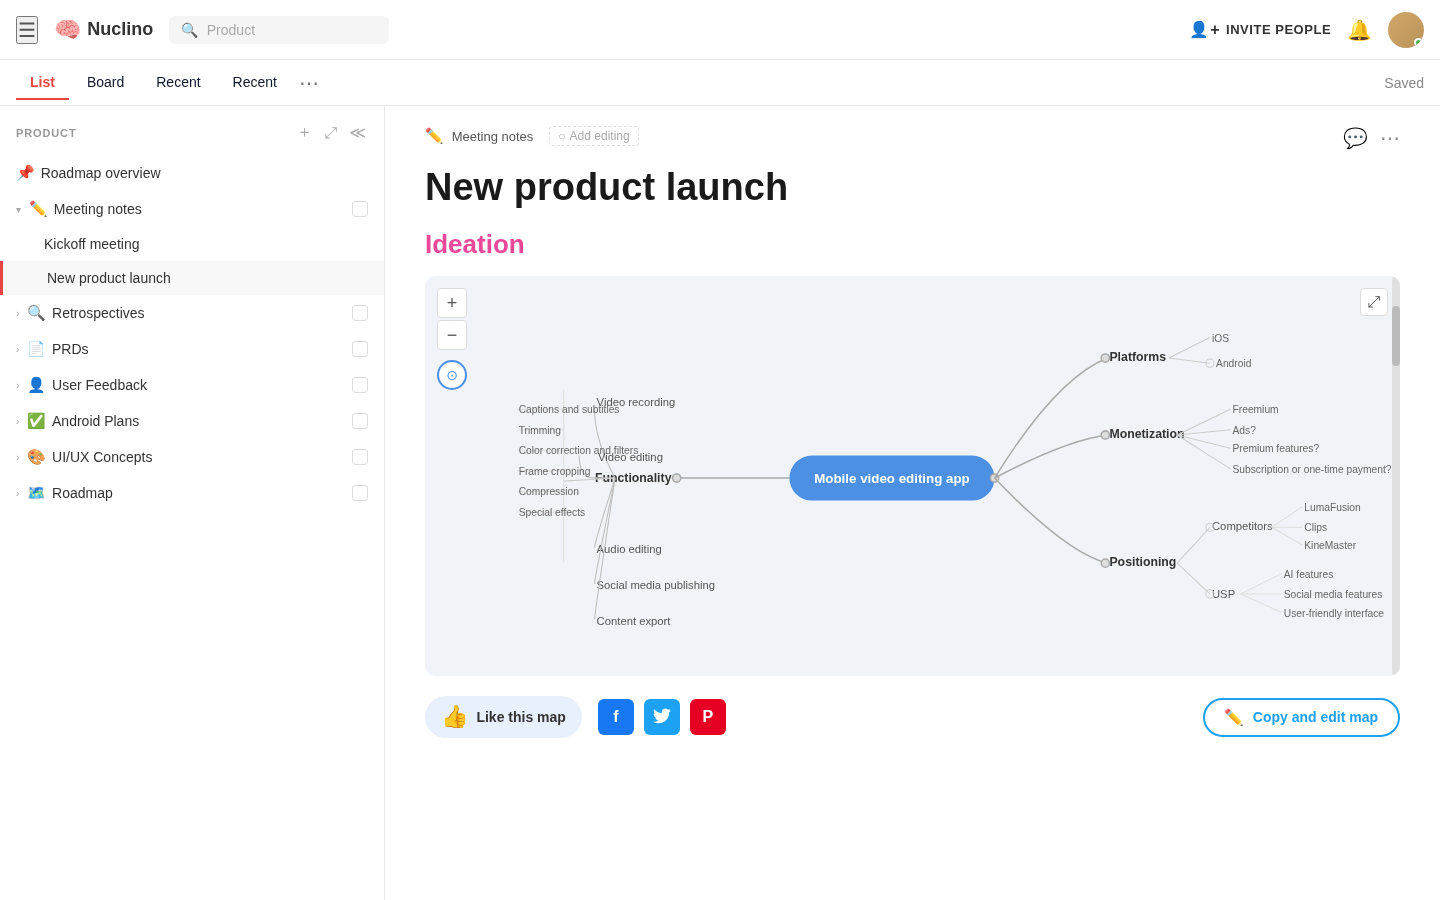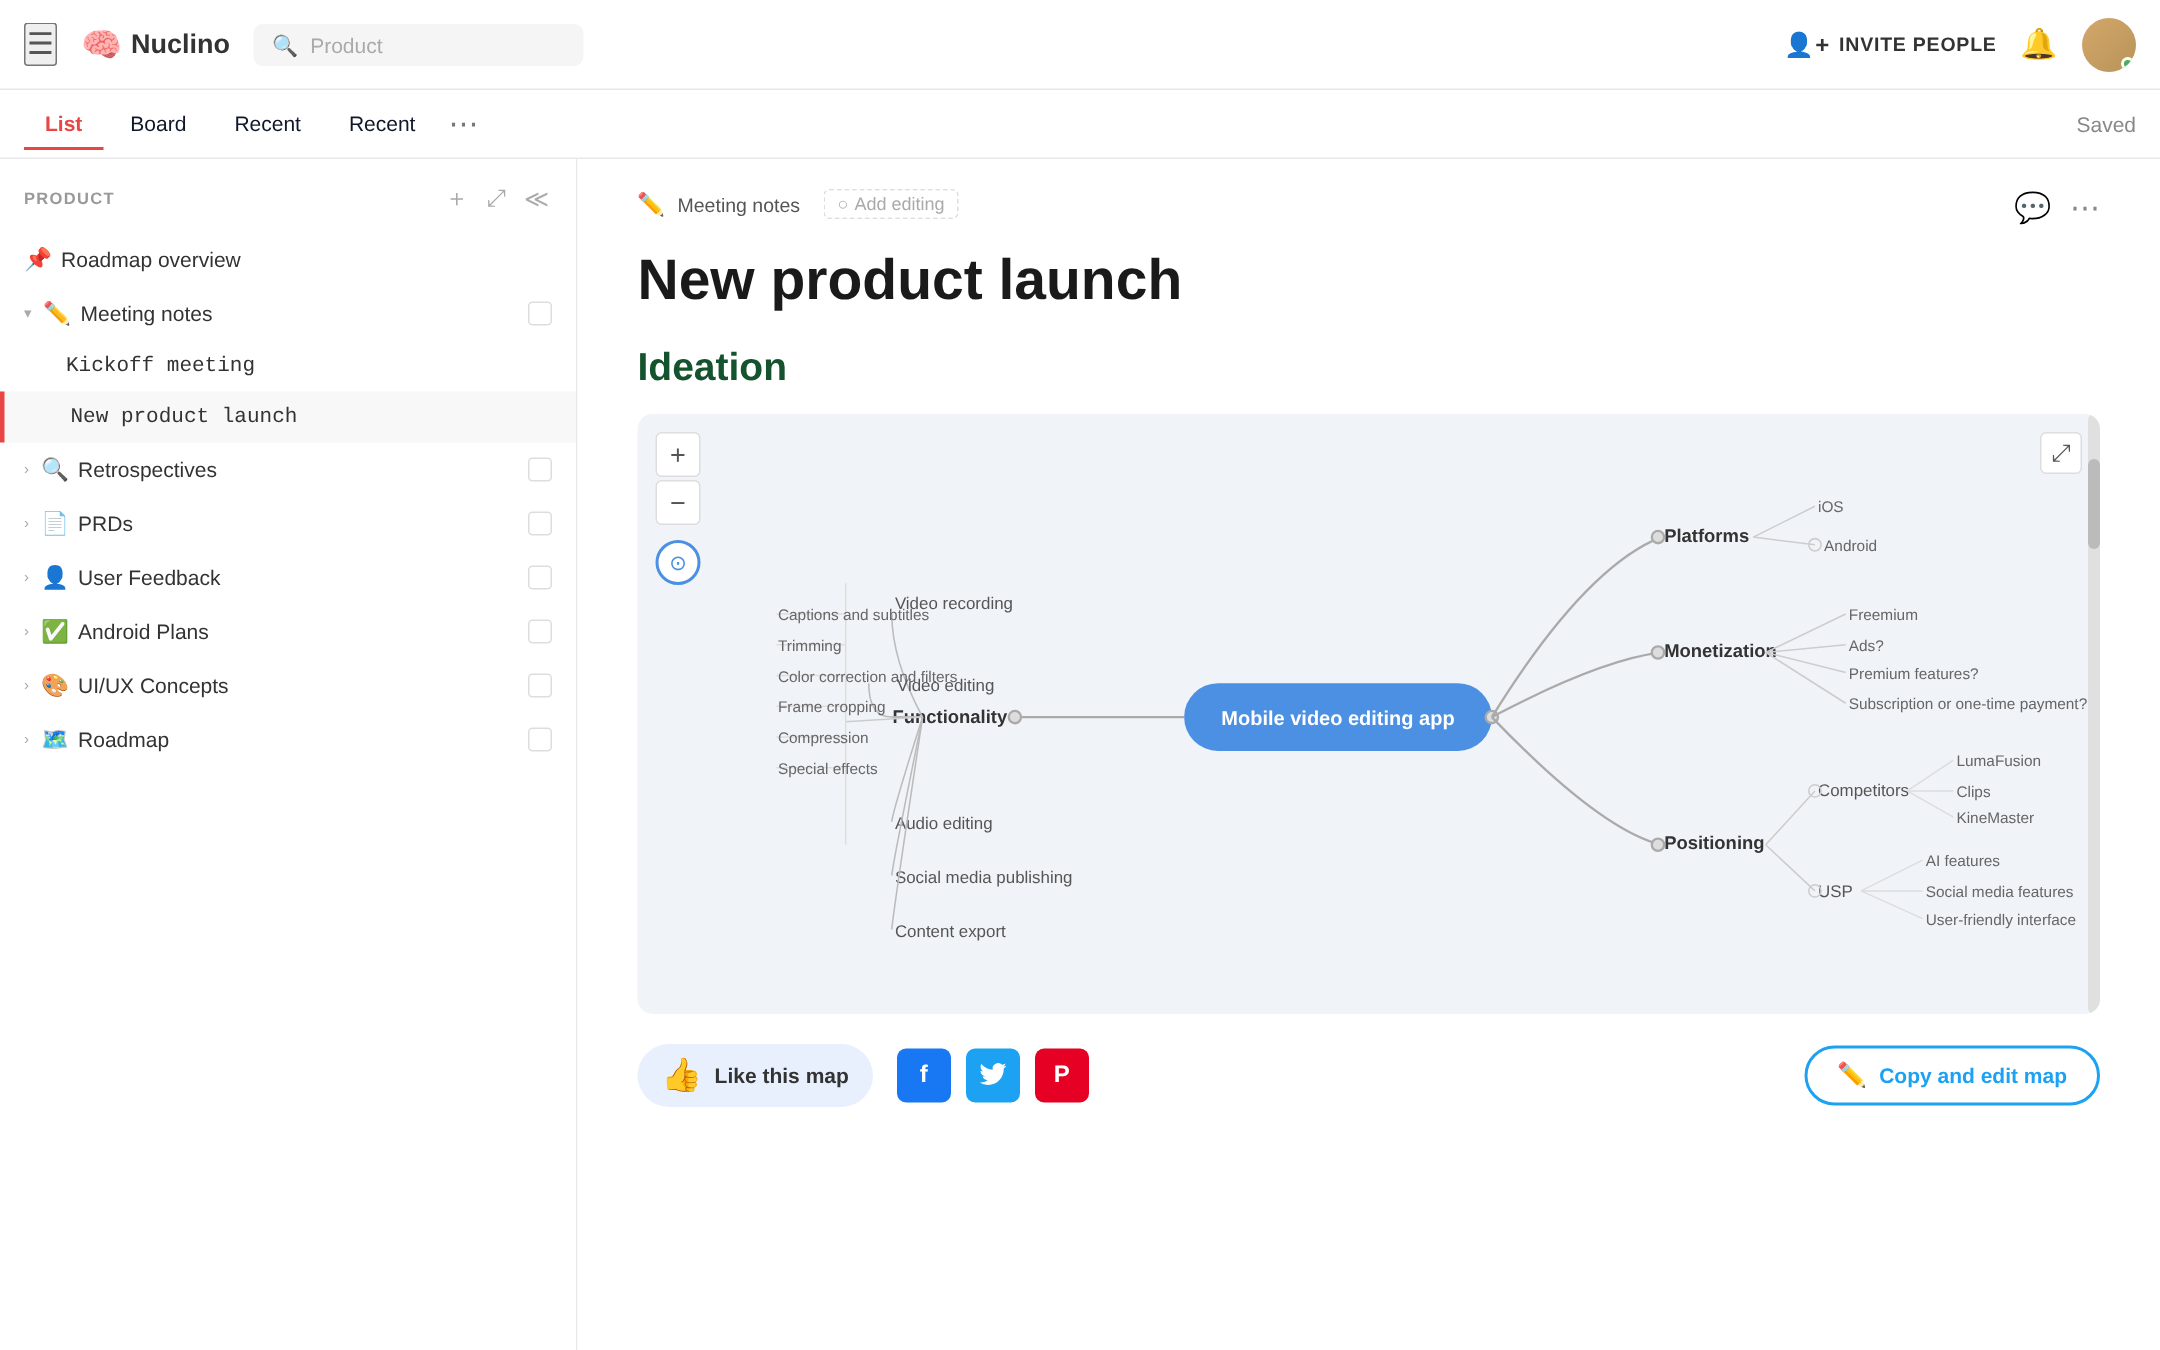--- a/index.html
+++ b/index.html
@@ -57,38 +57,38 @@
     .sidebar-item {
       display: flex; align-items: center; padding: 9px 16px; cursor: pointer;
       font-size: 14px; color: #333; gap: 6px; position: relative;
     }
     .sidebar-item .checkbox { width: 16px; height: 16px; border: 1px solid #ddd; border-radius: 3px; margin-left: auto; min-width: 16px; }
     .sidebar-item .expand-arrow { font-size: 10px; color: #aaa; margin-right: 2px; }
     .sidebar-item .item-icon { font-size: 15px; min-width: 18px; }
     .sidebar-item.pinned { font-weight: 500; }
     .sidebar-sub-item {
       padding: 9px 16px 9px 44px; cursor: pointer; font-size: 14px; color: #333;
-      display: flex; align-items: flex-end; gap: 6px; font-family: Liberation Mono, monospace;
+      display: flex; align-items: flex-end; gap: 6px;
     }
     .sidebar-sub-item.active { background: #f0f0f0; }
 
     
     .content { flex: 1; overflow-y: auto; padding: 20px 40px; background: #fff; }
     .breadcrumb {
       display: flex; align-items: center; gap: 8px; margin-bottom: 20px;
       font-size: 13px; color: #888;
     }
     .breadcrumb .bc-icon { font-size: 15px; }
     .breadcrumb .bc-sep { color: #ccc; }
     .breadcrumb .bc-add-status {
       display: flex; align-items: center; gap: 4px; color: #aaa; cursor: pointer;
       border-radius: 4px; padding: 2px 8px; border: 1px dashed #ddd; font-size: 12px;
     }
     .page-title { font-size: 38px; font-weight: 700; color: #1a1a1a; margin-bottom: 20px; }
-    .section-title { font-size: 26px; font-weight: 700; color: #14532d; margin-bottom: 16px; }
+    .section-title { font-size: 26px; font-weight: 700; color: #ec4899; margin-bottom: 16px; }
 
     
     .mindmap-container {
       background: #f0f4f8; border-radius: 10px; position: relative;
       width: 100%; height: 400px; overflow: hidden;
     }
     .mindmap-controls {
       position: absolute; top: 12px; left: 12px; display: flex; flex-direction: column;
       gap: 2px; z-index: 5;
     }

